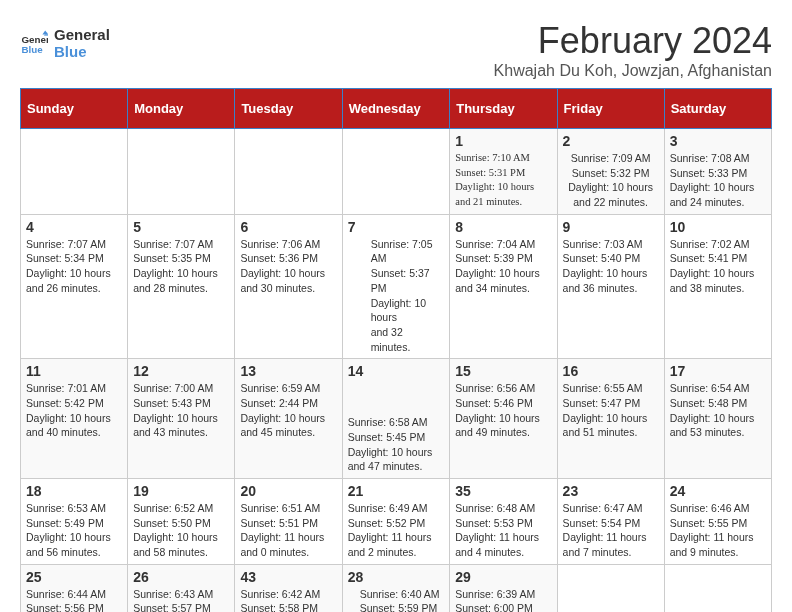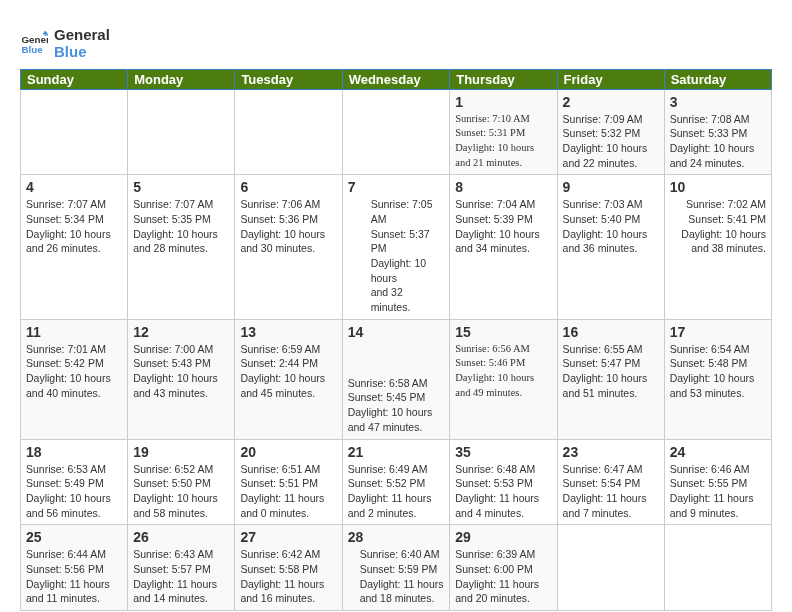--- a/index.html
+++ b/index.html
@@ -37,24 +37,24 @@
     .location-title {
       font-size: 16px;
       color: #555;
     }
     table {
       width: 100%;
       border-collapse: collapse;
       font-size: 11px;
     }
     thead tr th {
-      background-color: #4d7c0f;
+      background-color: #b91c1c;
       color: #fff;
       text-align: left;
-      padding: 2px 6px;
+      padding: 12px 6px;
       font-size: 13px;
       font-weight: bold;
       border: 1px solid #3a80c9;
     }
     tbody tr td {
       border: 1px solid #ccc;
       vertical-align: top;
       padding: 4px 5px;
       width: 108px;
       min-height: 80px;
@@ -93,20 +93,24 @@
       <text x="2" y="20" font-size="14" font-weight="bold" fill="#333" font-family="Arial">General</text>
       <text x="2" y="34" font-size="14" font-weight="bold" fill="#4a90d9" font-family="Arial">Blue</text>
       <polygon points="32,8 40,8 36,2" fill="#4a90d9"></polygon>
       <polygon points="34,10 42,10 38,4" fill="#4a90d9" opacity="0.6"></polygon>
     </svg>
     <div style="display:flex;flex-direction:column;margin-left:2px;">
       <span style="font-size:15px;font-weight:bold;color:#333;line-height:1.15;">General</span>
       <span style="font-size:15px;font-weight:bold;color:#4a90d9;line-height:1.15;">Blue</span>
     </div>
   </div>
+  <div class="title-section">
+    <div class="month-title">February 2024</div>
+    <div class="location-title">Khwajah Du Koh, Jowzjan, Afghanistan</div>
+  </div>
 </div>
 
 <table>
   <thead>
     <tr>
     <th>Sunday</th>
         <th>Monday</th>
         <th>Tuesday</th>
         <th>Wednesday</th>
         <th>Thursday</th>
@@ -122,21 +126,21 @@
         <td class="empty-cell"></td>
         <td>
           <div class="day-number">1</div>
           <div class="day-info" style="white-space: pre-line; font-family: Liberation Serif, serif;">Sunrise: 7:10 AM
 Sunset: 5:31 PM
 Daylight: 10 hours
 and 21 minutes.</div>
         </td>
         <td>
           <div class="day-number">2</div>
-          <div class="day-info" style="white-space: pre-line;">Sunrise: 7:09 AM
+          <div class="day-info" style="white-space: pre-line; text-align: center;">Sunrise: 7:09 AM
 Sunset: 5:32 PM
 Daylight: 10 hours
 and 22 minutes.</div>
         </td>
         <td>
           <div class="day-number">3</div>
           <div class="day-info" style="white-space: pre-line;">Sunrise: 7:08 AM
 Sunset: 5:33 PM
 Daylight: 10 hours
 and 24 minutes.</div>
@@ -180,21 +184,21 @@
         </td>
         <td>
           <div class="day-number">9</div>
           <div class="day-info" style="white-space: pre-line;">Sunrise: 7:03 AM
 Sunset: 5:40 PM
 Daylight: 10 hours
 and 36 minutes.</div>
         </td>
         <td>
           <div class="day-number">10</div>
-          <div class="day-info" style="white-space: pre-line; text-align: right;">Sunrise: 7:02 AM
+          <div class="day-info" style="white-space: pre-line;">Sunrise: 7:02 AM
 Sunset: 5:41 PM
 Daylight: 10 hours
 and 38 minutes.</div>
         </td>
       </tr>
       <tr>
         <td>
           <div class="day-number">11</div>
           <div class="day-info" style="white-space: pre-line;">Sunrise: 7:01 AM
 Sunset: 5:42 PM
@@ -217,21 +221,21 @@
         </td>
         <td>
           <div class="day-number">14</div>
           <div class="day-info" style="white-space: pre-line; margin-top: 36px;">Sunrise: 6:58 AM
 Sunset: 5:45 PM
 Daylight: 10 hours
 and 47 minutes.</div>
         </td>
         <td>
           <div class="day-number">15</div>
-          <div class="day-info" style="white-space: pre-line; font-family: Liberation Serif, serif;">Sunrise: 6:56 AM
+          <div class="day-info" style="white-space: pre-line;">Sunrise: 6:56 AM
 Sunset: 5:46 PM
 Daylight: 10 hours
 and 49 minutes.</div>
         </td>
         <td>
           <div class="day-number">16</div>
           <div class="day-info" style="white-space: pre-line;">Sunrise: 6:55 AM
 Sunset: 5:47 PM
 Daylight: 10 hours
 and 51 minutes.</div>
@@ -304,21 +308,21 @@
 and 11 minutes.</div>
         </td>
         <td>
           <div class="day-number">26</div>
           <div class="day-info" style="white-space: pre-line;">Sunrise: 6:43 AM
 Sunset: 5:57 PM
 Daylight: 11 hours
 and 14 minutes.</div>
         </td>
         <td>
-          <div class="day-number">27</div>
+          <div class="day-number">43</div>
           <div class="day-info" style="white-space: pre-line;">Sunrise: 6:42 AM
 Sunset: 5:58 PM
 Daylight: 11 hours
 and 16 minutes.</div>
         </td>
         <td>
           <div class="day-number">28</div>
           <div class="day-info" style="white-space: pre-line; margin-left: 12px;">Sunrise: 6:40 AM
 Sunset: 5:59 PM
 Daylight: 11 hours

